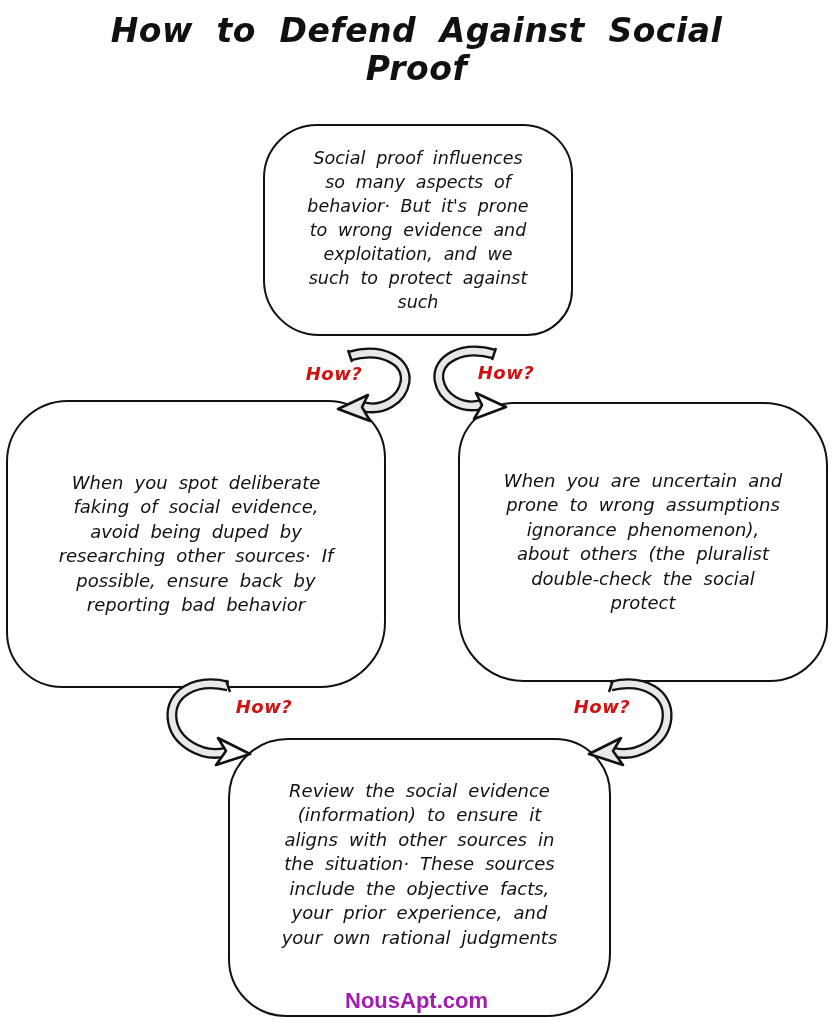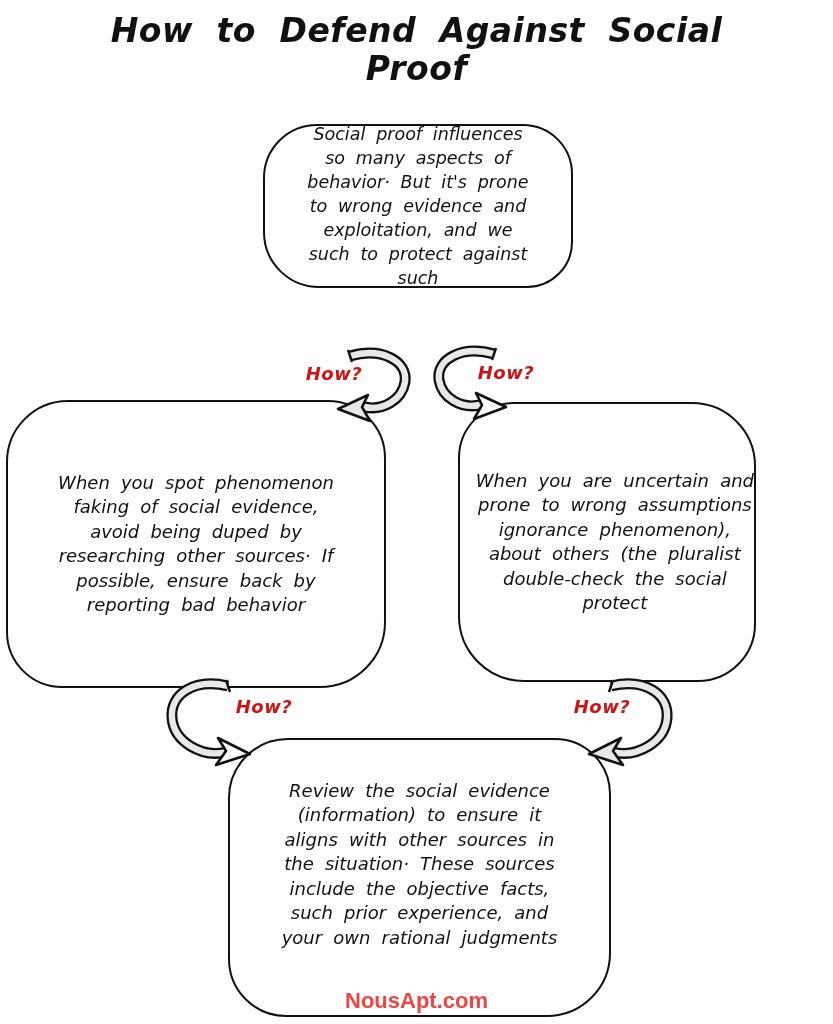--- a/index.html
+++ b/index.html
@@ -35,33 +35,32 @@
     z-index:1;
   }
   .node-text{
     text-align:center;
     font-style:italic;font-weight:500;
     color:var(--ink);
     word-spacing:.3em;
   }
   .node-text .ln{white-space:nowrap;}
   .node-top{
-    left:263px;top:124px;width:310px;height:164px;
+    left:263px;top:124px;width:310px;height:212px;
     border-radius:54px 50px 46px 56px;
   }
   .node-top .node-text{font-size:17.5px;line-height:24px;}
   .node-left{
     left:6px;top:400px;width:380px;height:288px;
     border-radius:62px 58px 66px 56px;
   }
   .node-left .node-text{font-size:18px;line-height:24.5px;}
   .node-right{
-    left:458px;top:402px;width:298px;height:280px;
+    left:458px;top:402px;width:370px;height:280px;
     border-radius:56px 64px 58px 66px;
-    justify-content:flex-end;
   }
   .node-right .node-text{font-size:18px;line-height:24.5px;}
   .node-bottom{
     left:228px;top:738px;width:383px;height:279px;
     border-radius:60px 56px 64px 58px;
   }
   .node-bottom .node-text{font-size:18px;line-height:24.5px;padding-bottom:26px;}
   
   .arrow{position:absolute;z-index:2;overflow:visible;}
   .ribbon-outer{fill:none;stroke:var(--ink);stroke-width:11;stroke-linecap:butt;}
@@ -80,21 +79,21 @@
   
   .footer{
     position:absolute;left:0;top:988px;width:100%;
     text-align:center;z-index:4;
   }
   .footer span{
     display:inline-block;
     background:var(--paper);
     padding:0 8px;
     font-family:"Liberation Sans","DejaVu Sans",sans-serif;
-    font-weight:700;font-size:22px;color:#ef4444;
+    font-weight:700;font-size:22px;color:#a21caf;
   }
 </style>
 </head>
 <body>
 
 <div class="canvas">
 
   <div class="title">
     <div>How to Defend Against Social</div>
     <div>Proof</div>
@@ -107,21 +106,21 @@
       <div class="ln">behavior· But it's prone</div>
       <div class="ln">to wrong evidence and</div>
       <div class="ln">exploitation, and we</div>
       <div class="ln">such to protect against</div>
       <div class="ln">such</div>
     </div>
   </div>
 
   <div class="node node-left">
     <div class="node-text">
-      <div class="ln">When you spot phenomenon</div>
+      <div class="ln">When you spot deliberate</div>
       <div class="ln">faking of social evidence,</div>
       <div class="ln">avoid being duped by</div>
       <div class="ln">researching other sources· If</div>
       <div class="ln">possible, ensure back by</div>
       <div class="ln">reporting bad behavior</div>
     </div>
   </div>
 
   <div class="node node-right">
     <div class="node-text">
@@ -134,21 +133,21 @@
     </div>
   </div>
 
   <div class="node node-bottom">
     <div class="node-text">
       <div class="ln">Review the social evidence</div>
       <div class="ln">(information) to ensure it</div>
       <div class="ln">aligns with other sources in</div>
       <div class="ln">the situation· These sources</div>
       <div class="ln">include the objective facts,</div>
-      <div class="ln">such prior experience, and</div>
+      <div class="ln">your prior experience, and</div>
       <div class="ln">your own rational judgments</div>
     </div>
   </div>
 
   <svg class="arrow" style="left:330px;top:345px;" width="90" height="84" viewBox="0 0 90 84" aria-hidden="true">
     <path class="ribbon-outer" d="M 20,11 C 52,2 78,16 75,37 C 72,55 53,66 34,62"></path>
     <path class="ribbon-inner" d="M 20,11 C 52,2 78,16 75,37 C 72,55 53,66 34,62"></path>
     <path class="head-gray" d="M 8,64 L 38,50 L 32,62 L 40,76 Z"></path>
     <line class="cap" x1="18" y1="5" x2="22" y2="17"></line>
   </svg>

